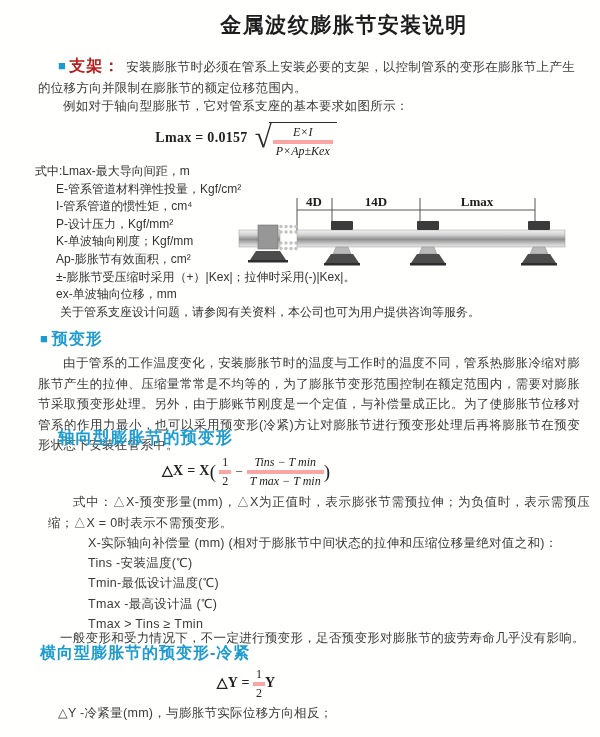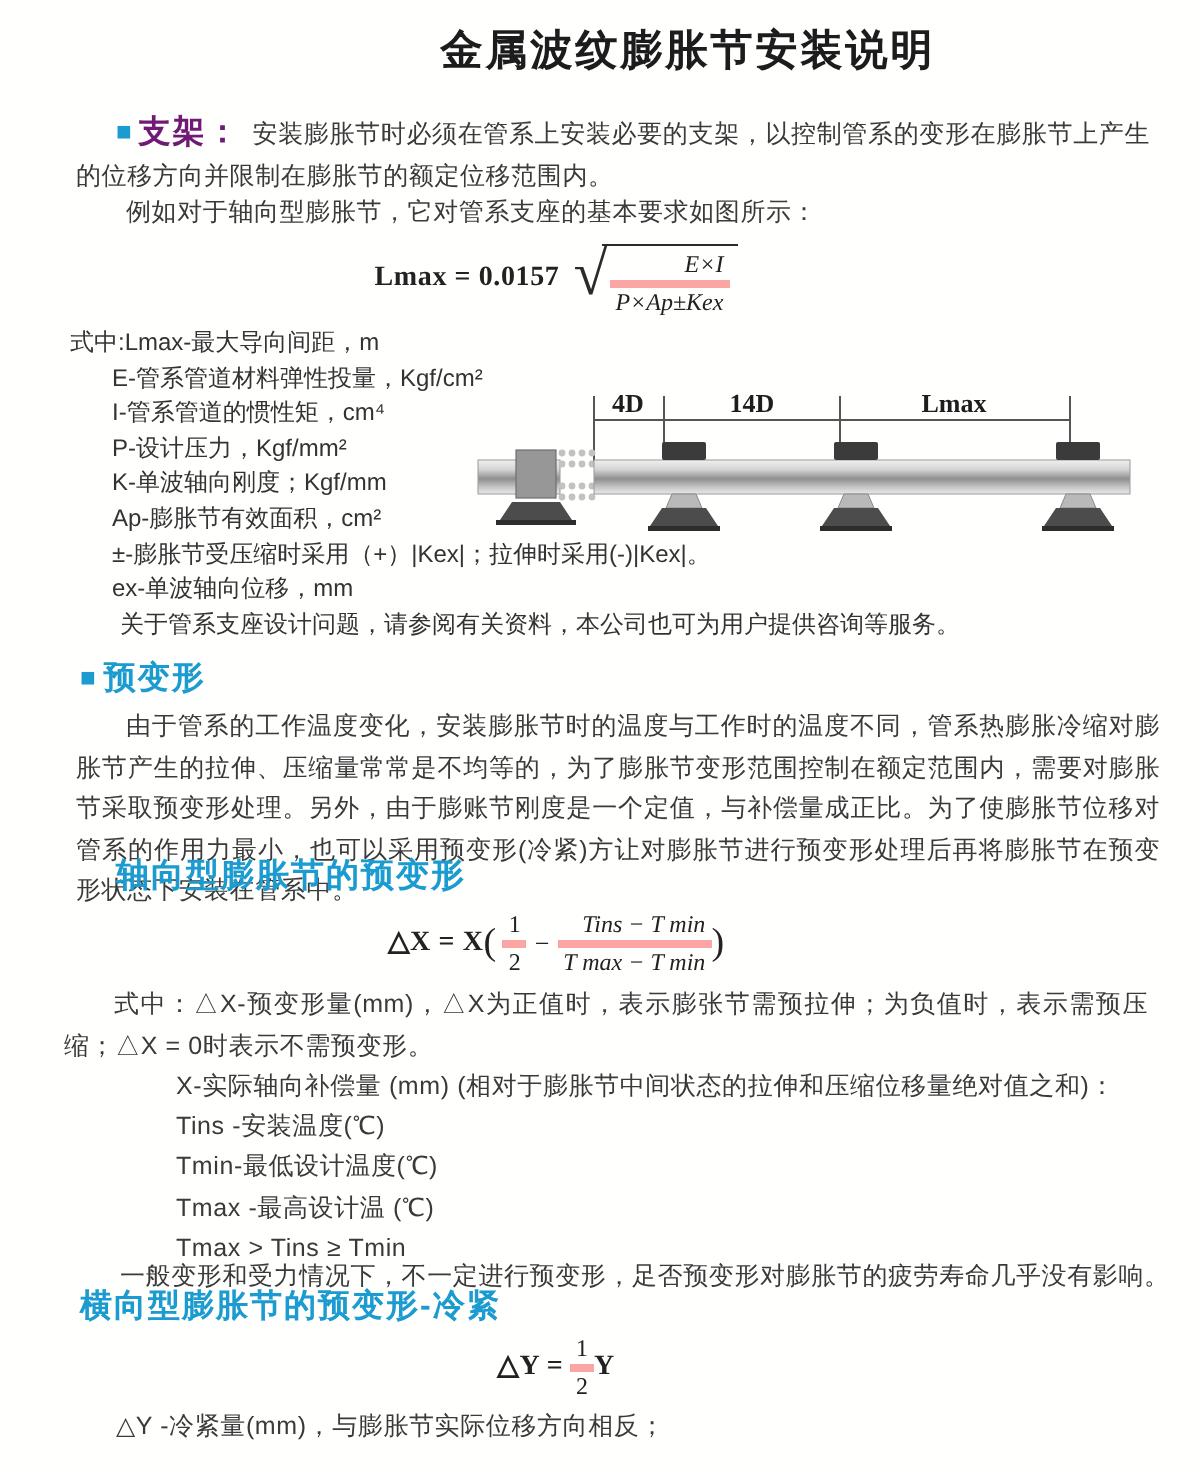--- a/index.html
+++ b/index.html
@@ -7,54 +7,54 @@
     position:relative; width:600px; height:737px; margin:0 auto;
     background:#fffffe; overflow:hidden;
     font-family:"Liberation Sans", sans-serif; color:#353535;
   }
   .title {
     position:absolute; top:11px; left:0; width:600px; text-align:center;
     font-size:21px; font-weight:bold; color:#1c1c1c; letter-spacing:1.5px;padding-left:44px;
   }
   .para { font-size:12.5px; line-height:20.5px; text-align:justify; letter-spacing:0.3px; color:#3a3a3a; }
   .sq { color:#1b9bd0; font-size:13px; margin-right:3px; vertical-align:1px; }
-  .blue-inline { color:#701a75; font-size:16px; font-weight:bold; letter-spacing:1px; margin-right:6px; }
+  .blue-inline { color:#b91c1c; font-size:16px; font-weight:bold; letter-spacing:1px; margin-right:6px; }
   .blue-head { position:absolute; color:#1b9bd0; font-size:16px; font-weight:bold; letter-spacing:1px; }
 
   #support-para { position:absolute; left:38px; top:56px; width:537px; text-indent:20px; }
   #example-line { position:absolute; left:38px; top:96px; width:537px; text-indent:2em; }
 
   .formula { position:absolute; left:0; width:492px; text-align:center;
-             font-family:"Liberation Serif", serif; color:#222; font-size:13px;padding-left:32px; }
+             font-family:"Liberation Serif", serif; color:#222; font-size:13px; }
   #lmax-formula { top:120px; }
   .f-bold { font-weight:bold; font-size:14px; letter-spacing:0.3px; }
   .sqrt { display:inline-flex; vertical-align:middle; margin-left:7px; }
   .rad { font-size:31px; line-height:33px; font-weight:400; margin-right:-3px; color:#2b2b2b; }
   .radicand { border-top:1.5px solid #2b2b2b; padding:2px 4px 0 4px; align-self:flex-start; margin-top:2px; }
-  .vfrac { display:inline-block; vertical-align:middle; text-align:right; font-size:12px; line-height:1.25; }
+  .vfrac { display:inline-block; vertical-align:middle; text-align:center; font-size:12px; line-height:1.25; }
   .vfrac .num { display:block; padding:0 3px; }
   .vfrac .den { display:block; border-top:4px solid #fca5a5; padding:0 3px; }
   .ital { font-style:italic; }
   .paren { font-size:19px; vertical-align:middle; font-weight:400; }
   .minus { margin:0 4px; vertical-align:middle; }
 
   #defs-list { position:absolute; left:35px; top:163px; width:300px;
                font-size:12px; line-height:17.6px; color:#333; white-space:nowrap; }
   .def-item.ind  { padding-left:21px; }
   .def-item.ind2 { padding-left:25px; white-space:normal; width:520px; }
 
   #diagram { position:absolute; left:235px; top:190px; }
   .dimtext { font-family:"Liberation Serif", serif; font-weight:bold; font-size:13px; fill:#1d1d1d; }
 
   #preform-head { left:40px; top:329px; }
   #preform-para { position:absolute; left:38px; top:353px; width:542px; text-indent:2em; }
 
   #axial-head { left:58px; top:427px; font-size:16.5px; }
   #axial-formula { top:455px; }
-  #axial-explain { position:absolute; left:32px; top:492px; width:542px; text-indent:2em; }
+  #axial-explain { position:absolute; left:48px; top:492px; width:542px; text-indent:2em; }
   #axial-items { position:absolute; left:56px; top:533px; font-size:12.5px; line-height:20.2px; letter-spacing:0.3px; color:#3a3a3a;margin-left:32px; }
   #axial-note { position:absolute; left:60px; top:628px; width:530px; }
 
   #lateral-head { left:40px; top:643px; }
   #lateral-formula { top:667px; }
   #final-note { position:absolute; left:58px; top:703px; width:520px; }
 </style>
 </head>
 <body>
 

